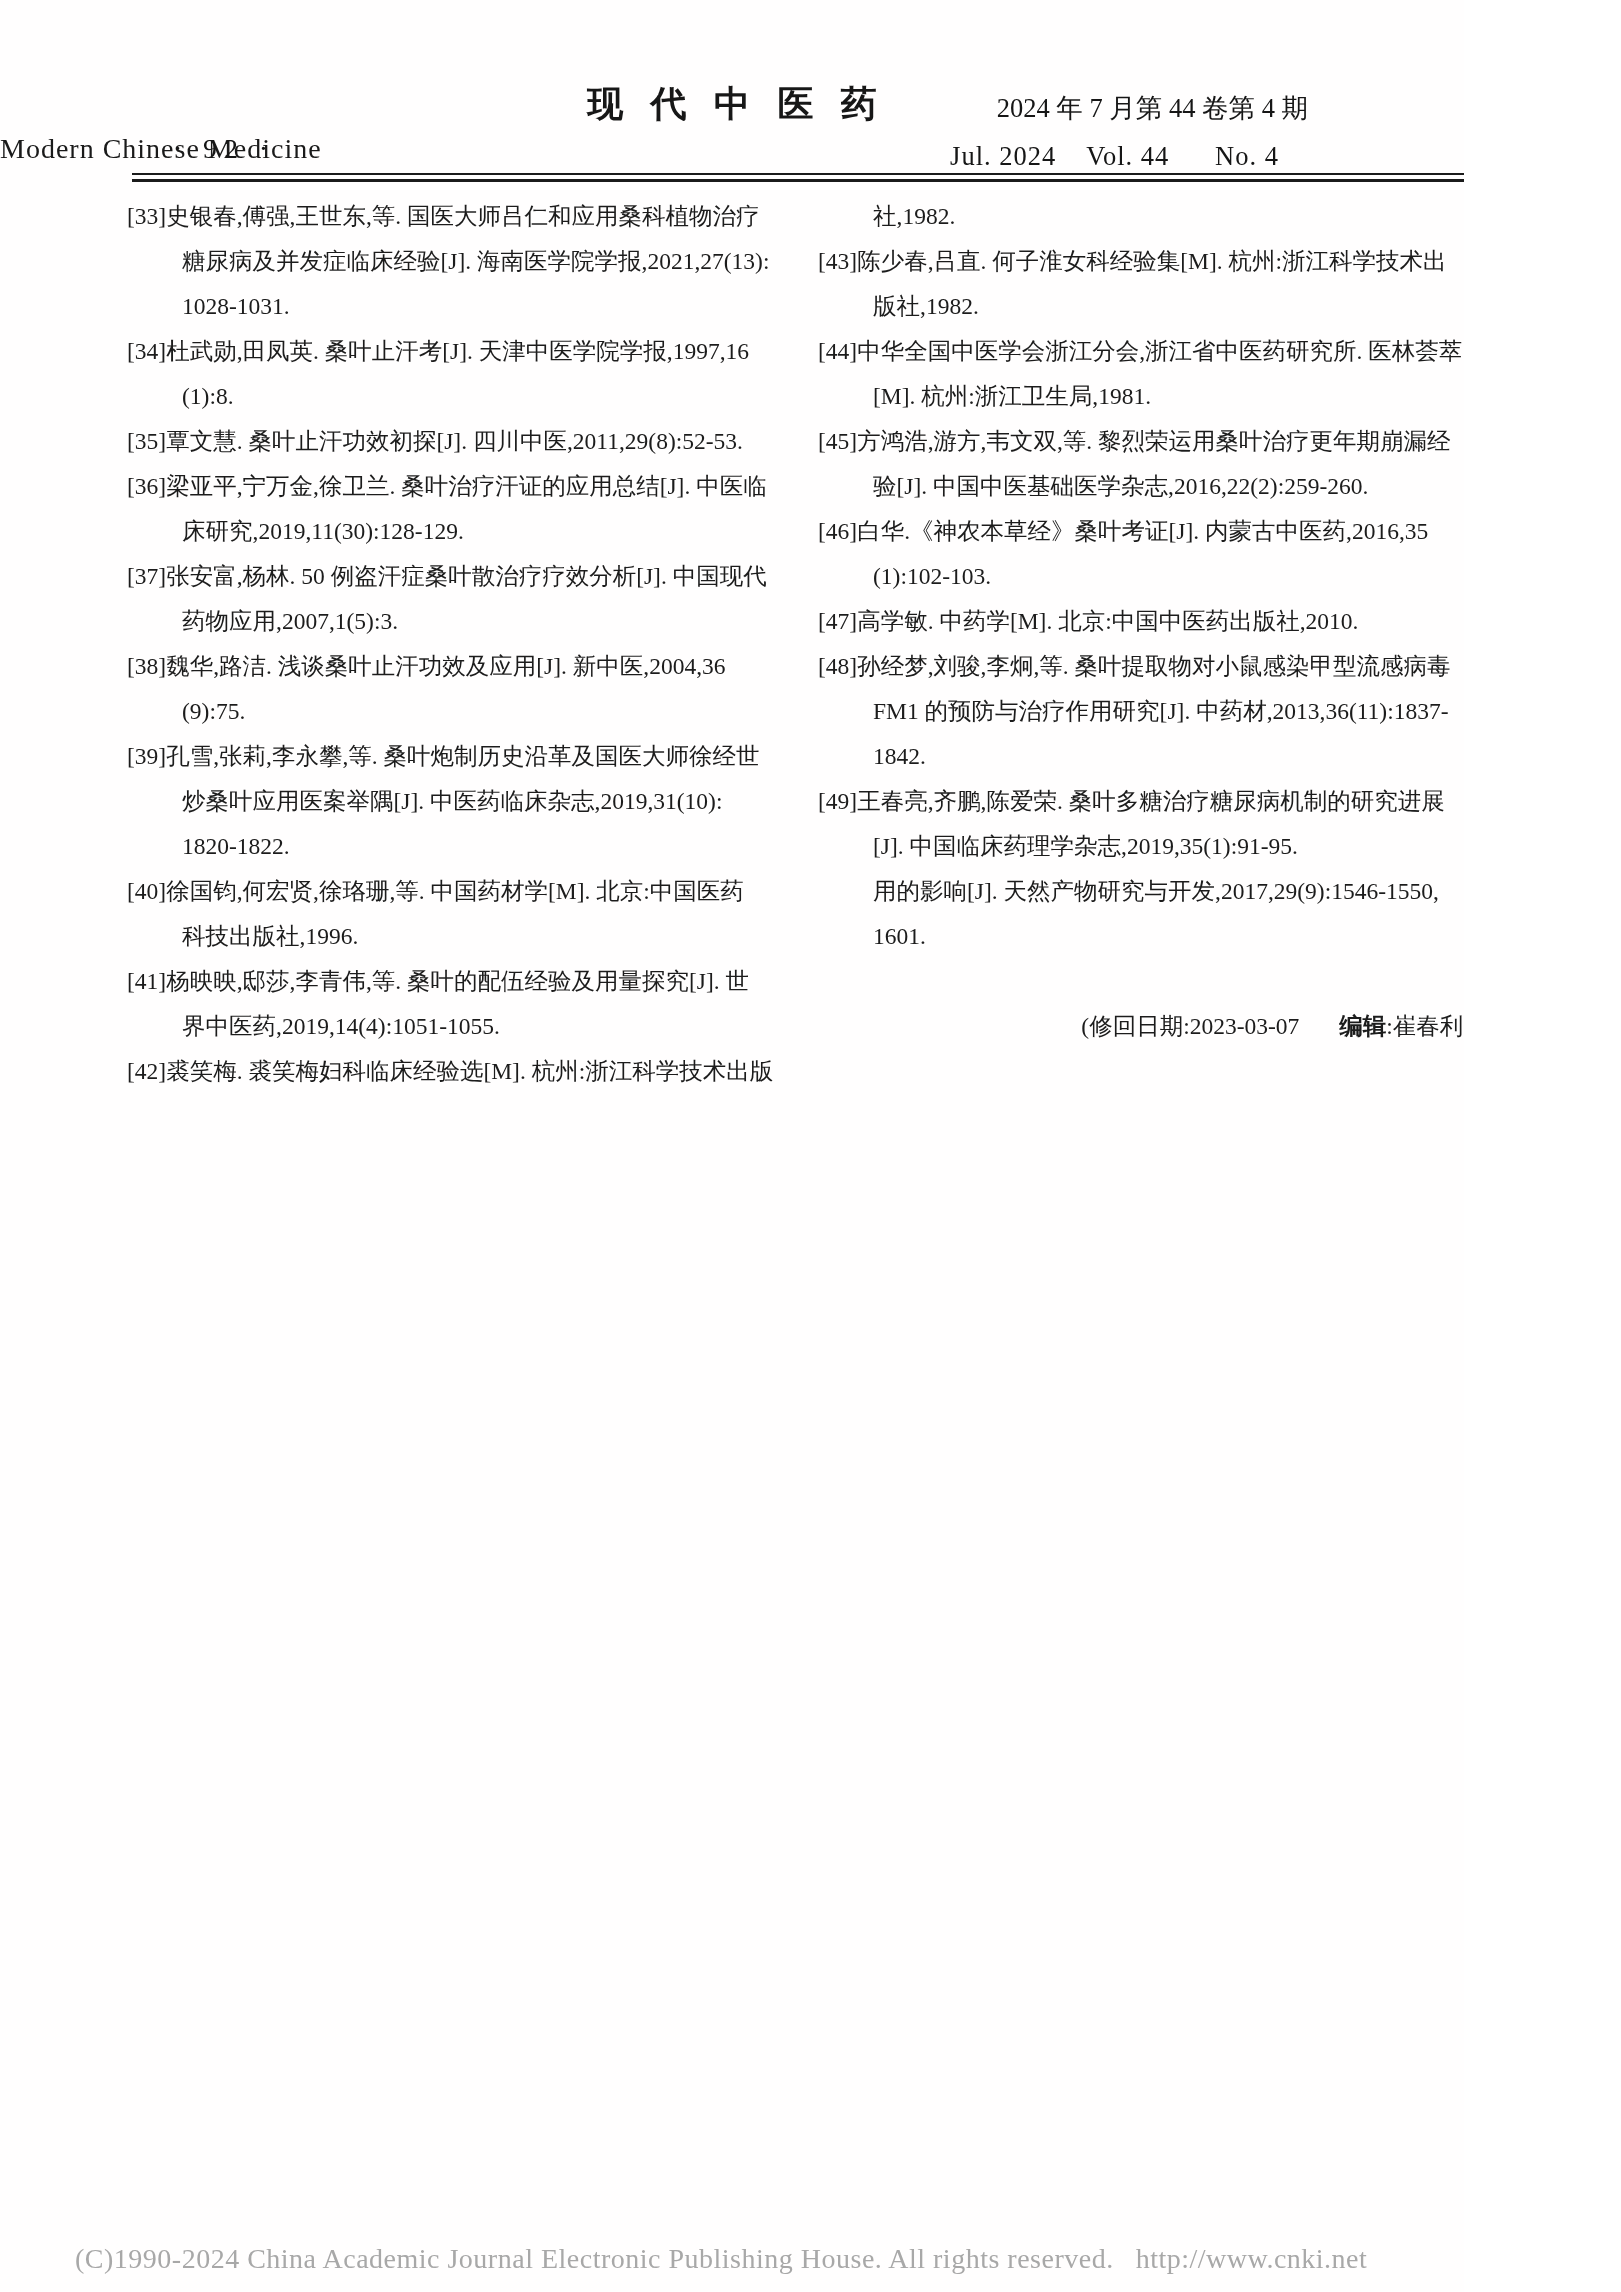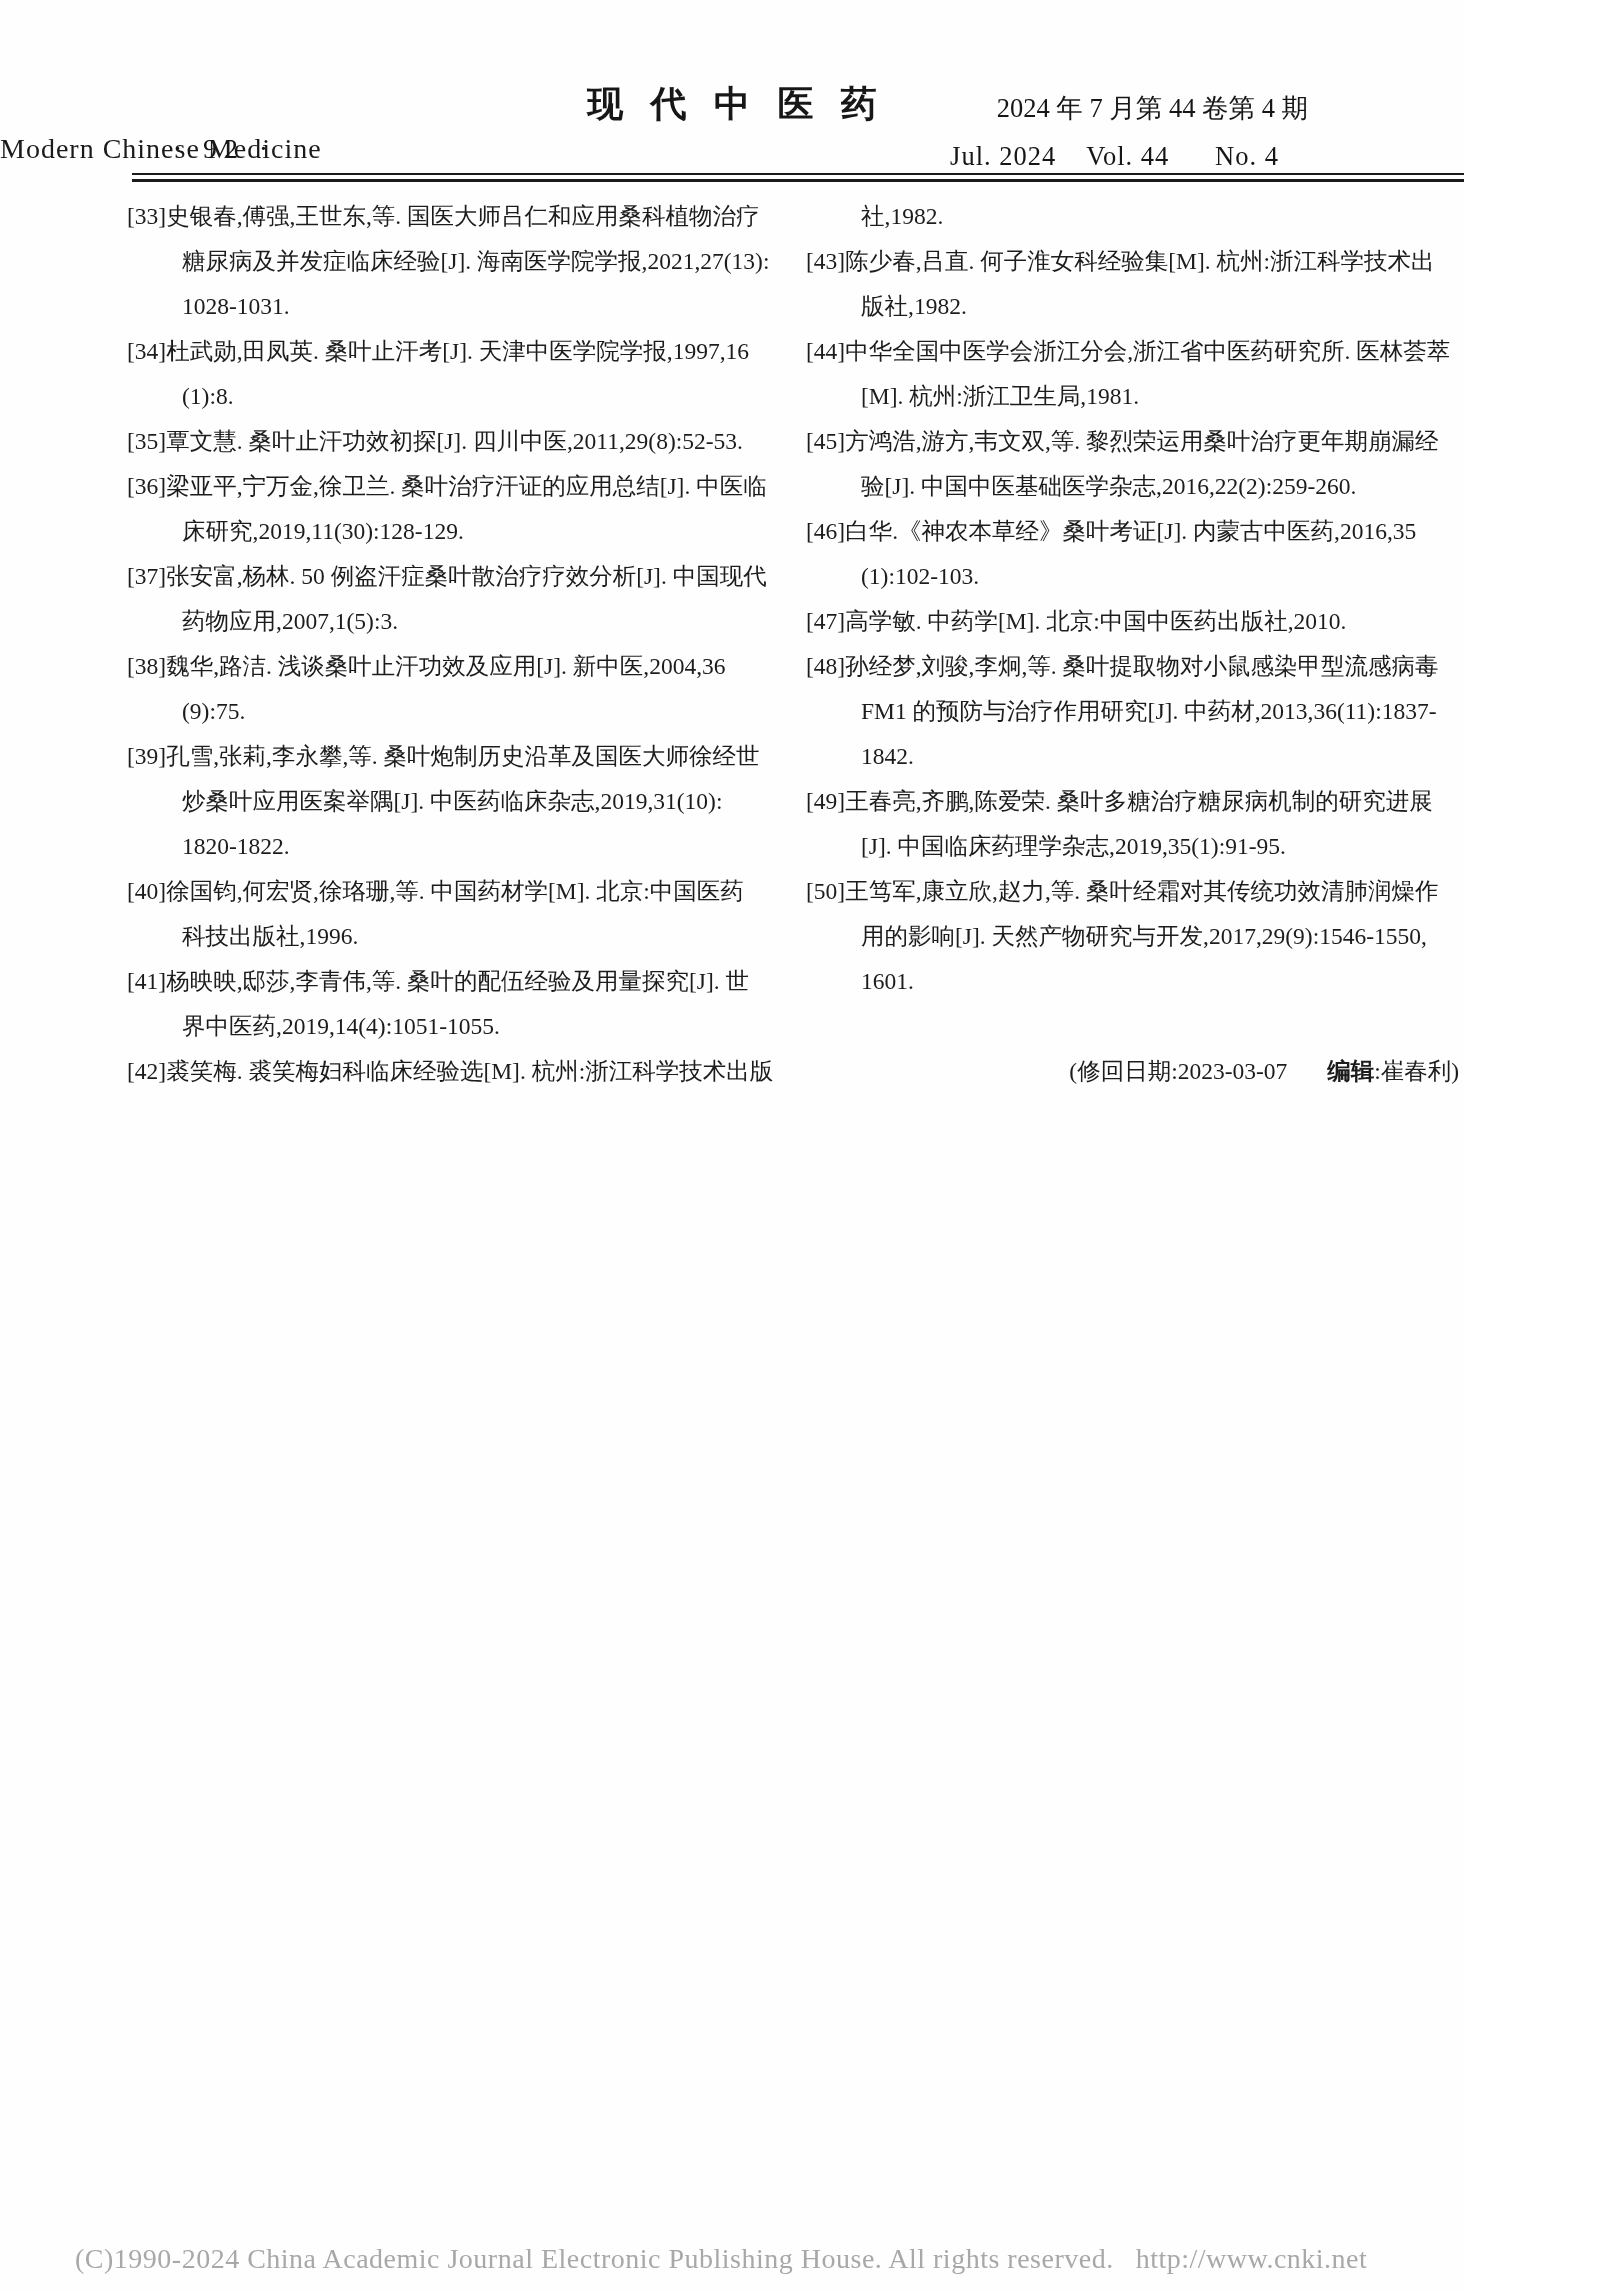--- a/index.html
+++ b/index.html
@@ -36,21 +36,21 @@
   .issue-line{white-space:pre;}
   .issue-line.en{padding-right:29px;letter-spacing:1px;}
   .double-rule{
     position:absolute;left:132px;top:173px;width:1348px;height:3.9px;
     border-top:2px solid #1b1b1b;
     border-bottom:3.9px solid #1b1b1b;
   }
   
   .columns{
     position:absolute;left:127px;top:194px;
-    width:1364px;display:flex;gap:16px;
+    width:1364px;display:flex;gap:28px;
   }
   .col{width:663px;}
   .ref-line{
     font-size:23.5px;line-height:45px;
     white-space:pre;color:#1c1c1c;
   }
   .ref-line.cont{padding-left:55px;}
   .editor-line{
     font-size:23.5px;line-height:45px;
     text-align:right;padding-right:9.8px;white-space:pre;
@@ -115,21 +115,20 @@
       <div class="ref-line">[45]方鸿浩,游方,韦文双,等. 黎烈荣运用桑叶治疗更年期崩漏经</div>
       <div class="ref-line cont">验[J]. 中国中医基础医学杂志,2016,22(2):259-260.</div>
       <div class="ref-line">[46]白华.《神农本草经》桑叶考证[J]. 内蒙古中医药,2016,35</div>
       <div class="ref-line cont">(1):102-103.</div>
       <div class="ref-line">[47]高学敏. 中药学[M]. 北京:中国中医药出版社,2010.</div>
       <div class="ref-line">[48]孙经梦,刘骏,李炯,等. 桑叶提取物对小鼠感染甲型流感病毒</div>
       <div class="ref-line cont">FM1 的预防与治疗作用研究[J]. 中药材,2013,36(11):1837-</div>
       <div class="ref-line cont">1842.</div>
       <div class="ref-line">[49]王春亮,齐鹏,陈爱荣. 桑叶多糖治疗糖尿病机制的研究进展</div>
       <div class="ref-line cont">[J]. 中国临床药理学杂志,2019,35(1):91-95.</div>
-      <div class="ref-line">[50]王笃军,康立欣,赵力,等. 桑叶经霜对其传统功效清肺润燥作</div>
       <div class="ref-line cont">用的影响[J]. 天然产物研究与开发,2017,29(9):1546-1550,</div>
       <div class="ref-line cont">1601.</div>
       <div class="editor-line">
         <span>(修回日期:2023-03-07</span><span class="editor-label">编辑</span><span>:崔春利)</span>
       </div>
     </div>
 
   </div>
 
   <div class="footer">

